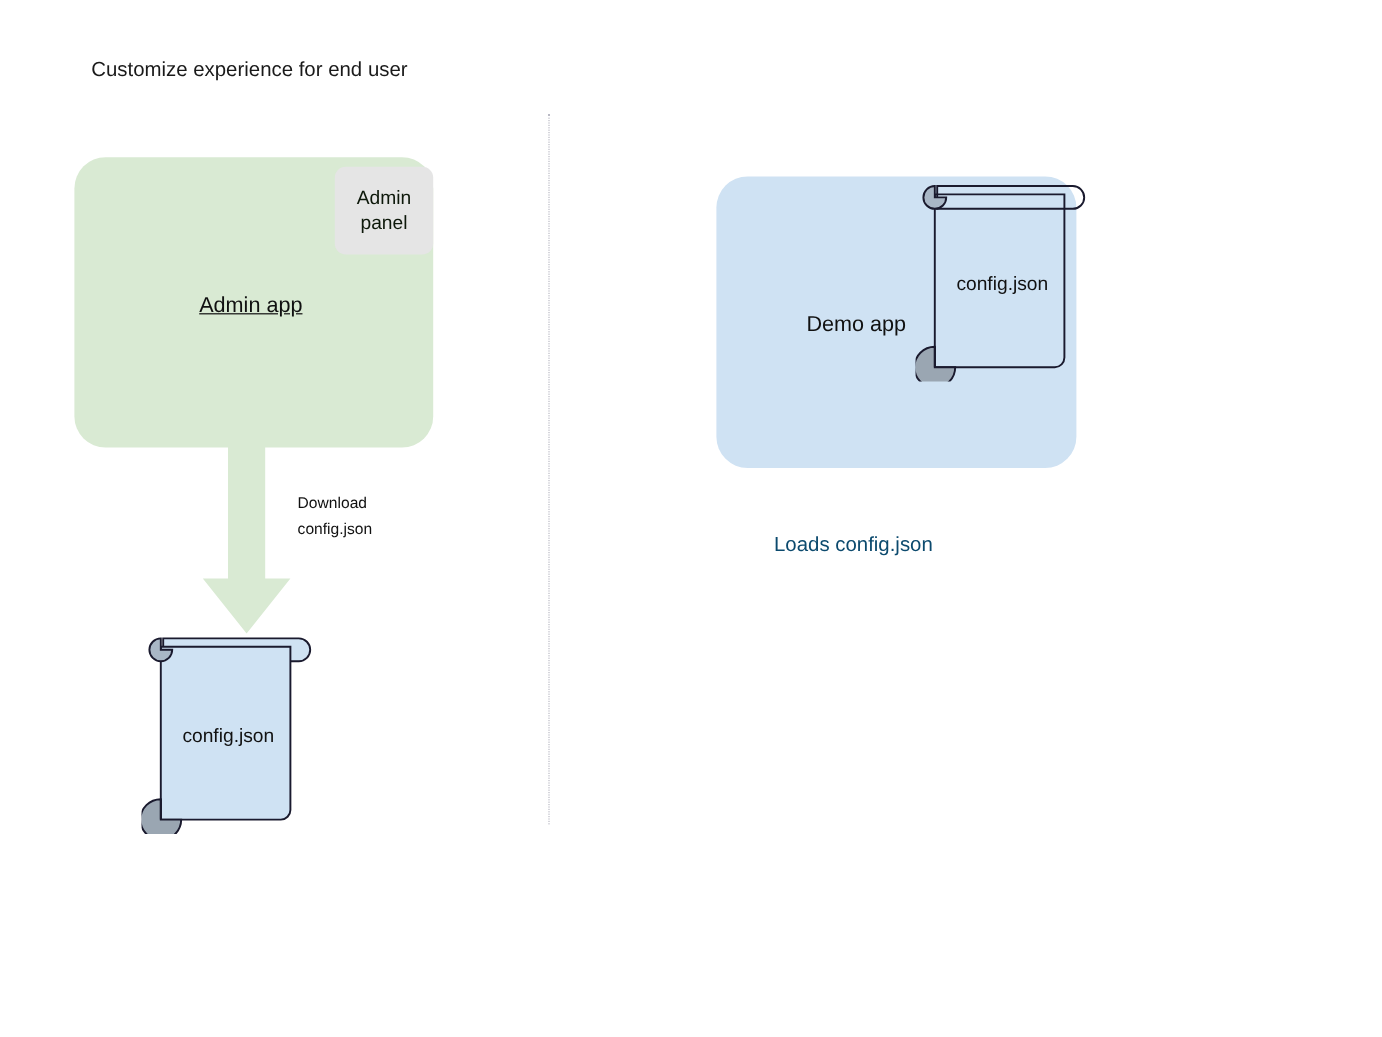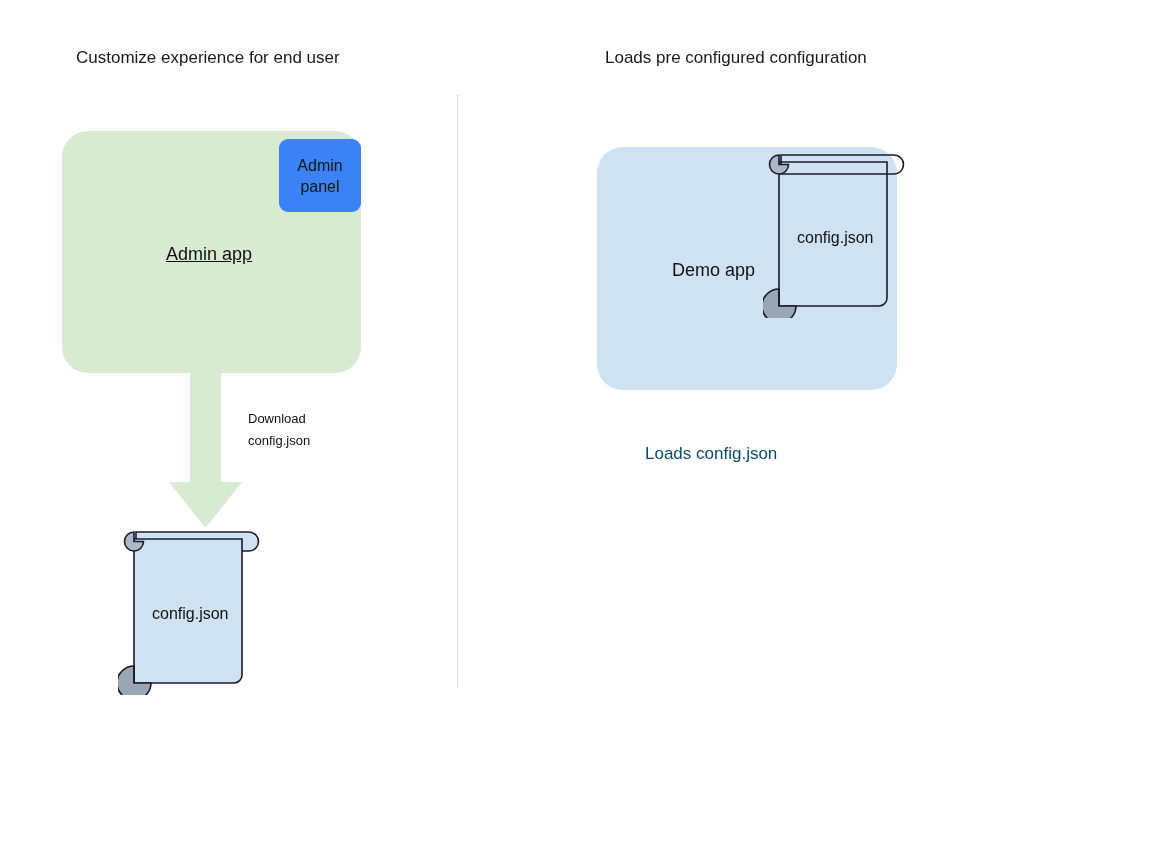--- a/index.html
+++ b/index.html
@@ -65,21 +65,21 @@
     white-space: nowrap;
   }
   #admin-app-label { left: 166px; top: 243px; text-decoration: underline; }
   #demo-app-label  { left: 656px; top: 259px; margin-left: 16px; }
 
   
   #admin-panel-box {
     position: absolute;
     left: 279px; top: 139px;
     width: 82px;  height: 73px;
-    background: #3b82f6;
+    background: #e5e5e5;
     border-radius: 9px;
     display: flex;
     align-items: center;
     justify-content: center;
   }
   #admin-panel-label {
     font-size: 16px;
     line-height: 21px;
     text-align: center;
     color: #0d180a;
@@ -131,21 +131,20 @@
     white-space: nowrap;
   }
 </style>
 </head>
 <body>
 
 <div class="canvas">
 
   <div class="section-title" id="title-left">Customize experience for end user</div>
 
-  <div class="section-title" id="title-right">Loads pre configured configuration</div>
 
   <div class="divider"></div>
 
   <div class="app-box" id="admin-app-box"></div>
 
   <div class="app-label" id="admin-app-label">Admin app</div>
 
   <div id="admin-panel-box">
     <span id="admin-panel-label">Admin panel</span>
   </div>

